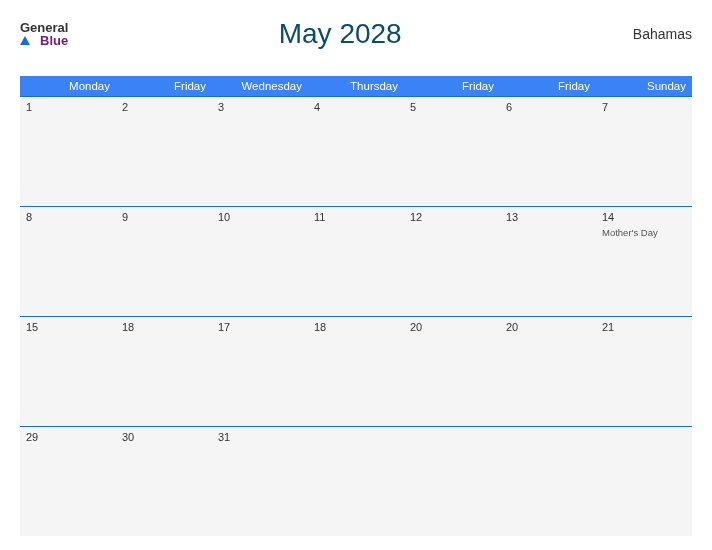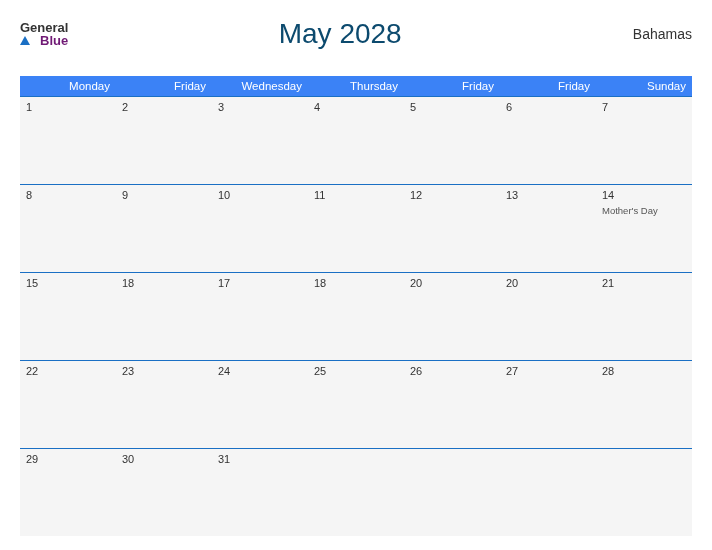--- a/index.html
+++ b/index.html
@@ -202,43 +202,20 @@
         </td>
         <td>
           <span class="day-number">20</span>
         </td>
         <td>
           <span class="day-number">21</span>
         </td>
       </tr>
       <tr>
         <td>
-          <span class="day-number">22</span>
-        </td>
-        <td>
-          <span class="day-number">23</span>
-        </td>
-        <td>
-          <span class="day-number">24</span>
-        </td>
-        <td>
-          <span class="day-number">25</span>
-        </td>
-        <td>
-          <span class="day-number">26</span>
-        </td>
-        <td>
-          <span class="day-number">27</span>
-        </td>
-        <td>
-          <span class="day-number">28</span>
-        </td>
-      </tr>
-      <tr>
-        <td>
           <span class="day-number">29</span>
         </td>
         <td>
           <span class="day-number">30</span>
         </td>
         <td>
           <span class="day-number">31</span>
         </td>
         <td class="empty-cell"></td>
         <td class="empty-cell"></td>

